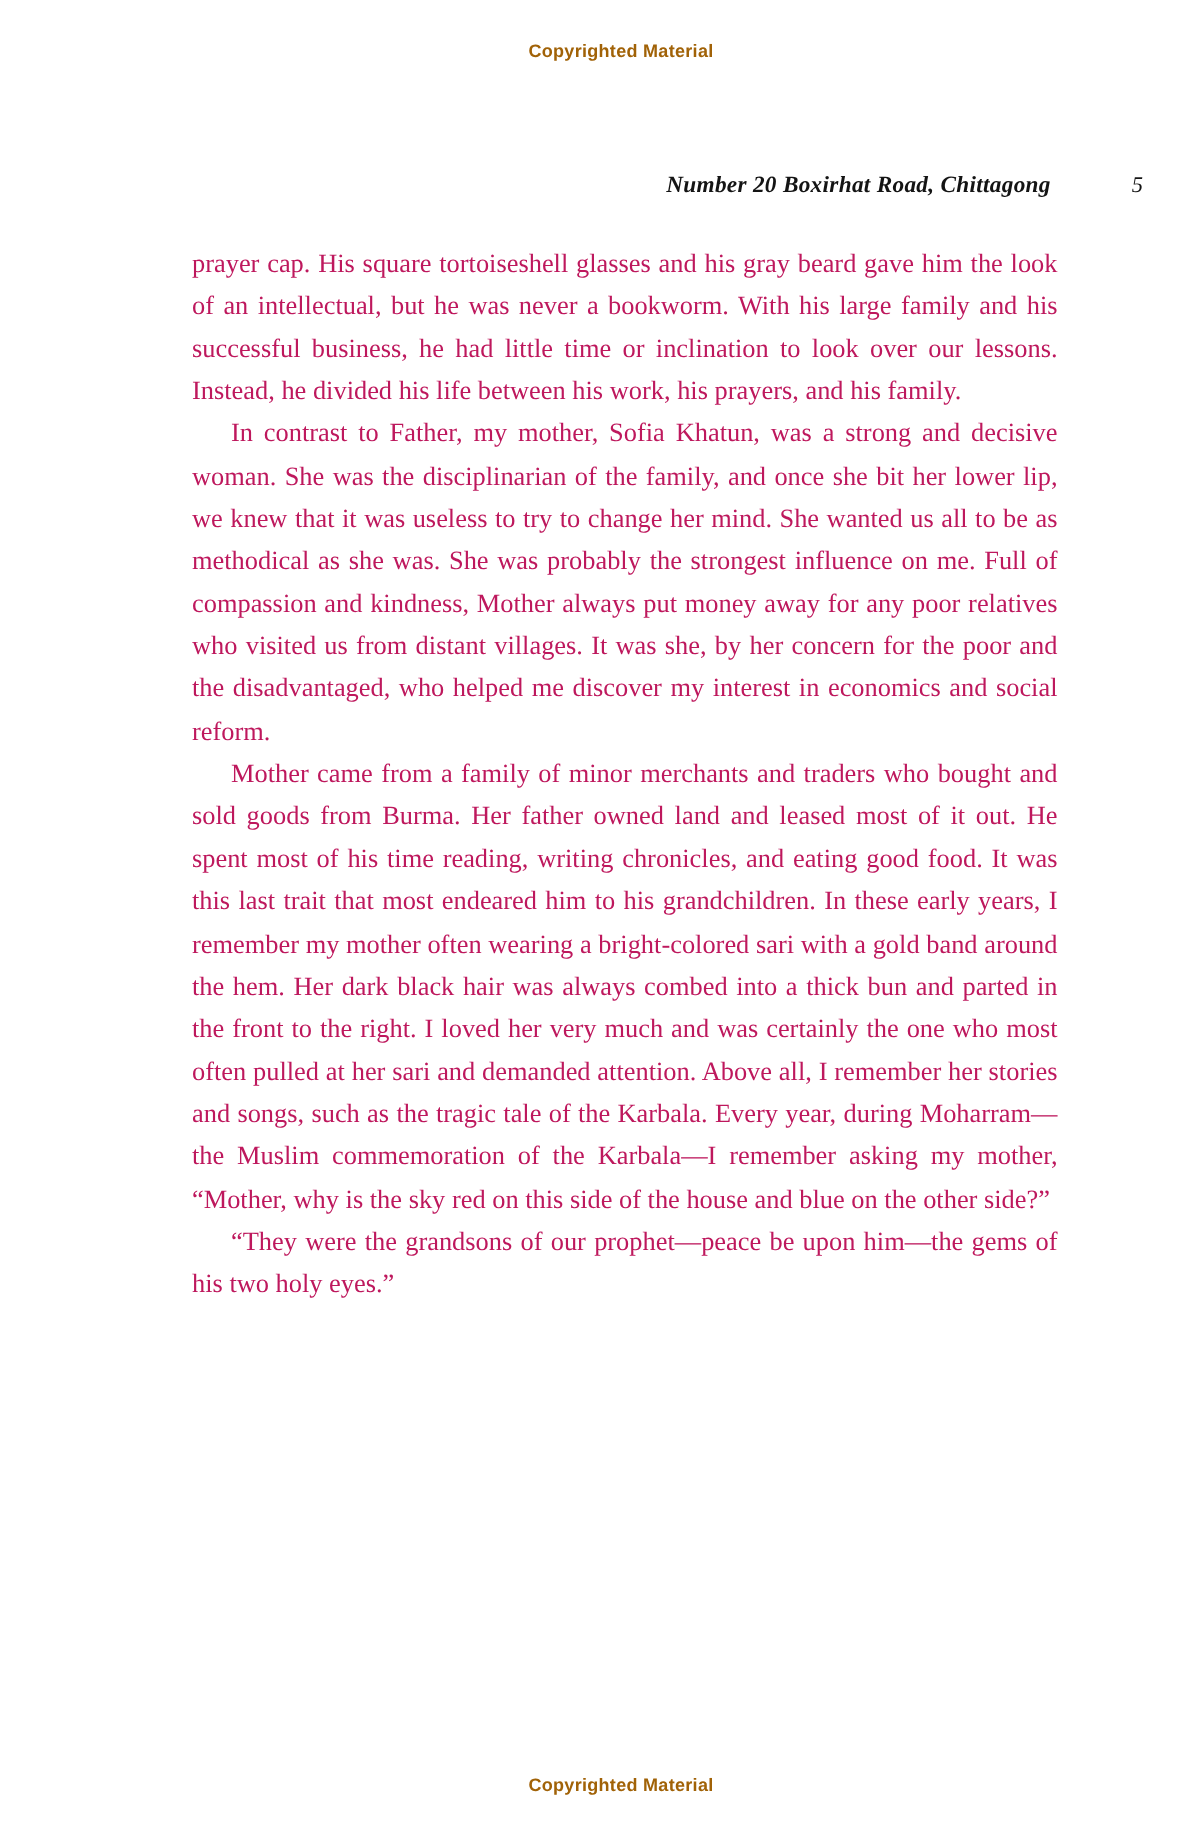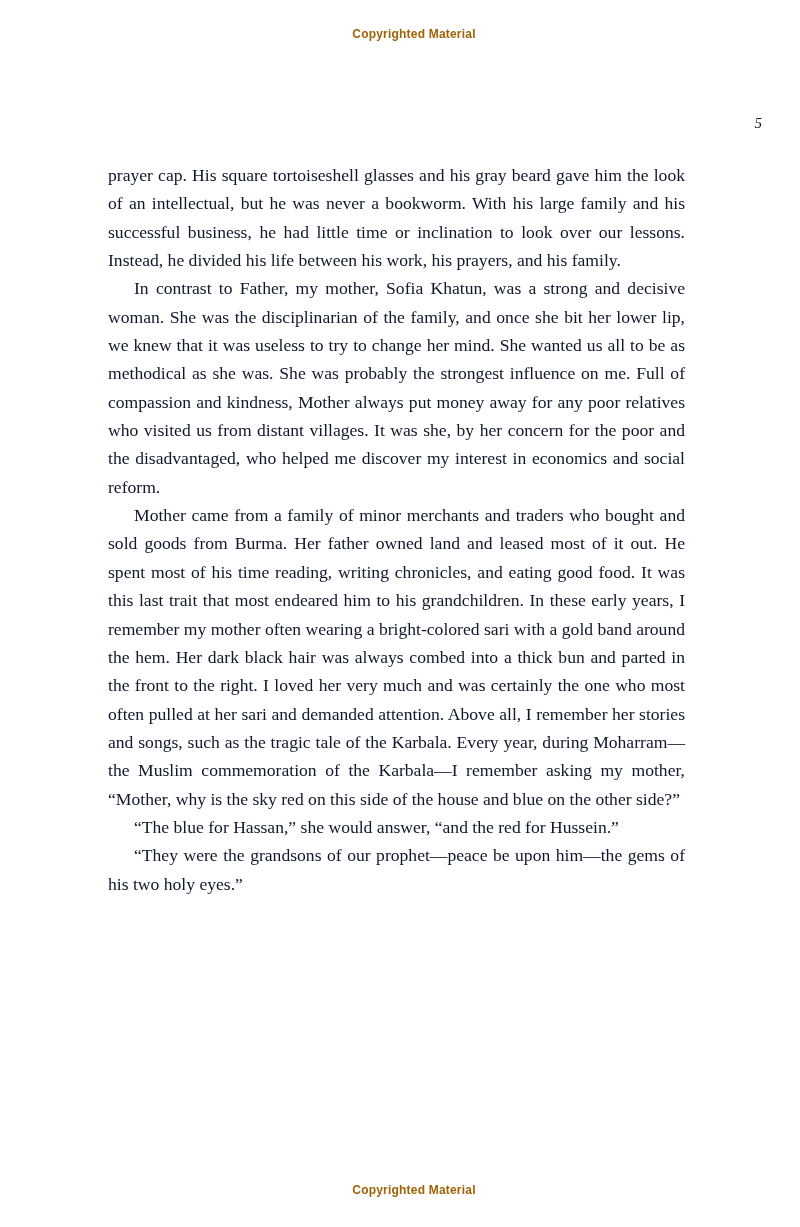--- a/index.html
+++ b/index.html
@@ -47,44 +47,44 @@
     letter-spacing: 0.2px;
   }
   .page-number {
     margin-left: 54px;
     font-size: 15px;
   }
 
   .body-text {
     position: absolute;
     top: 161px;
-    left: 108px;
+    left: 128px;
     width: 577px;
     font-size: 17.6px;
     line-height: 28.35px;
     text-align: justify;
-    color: #0f172a;
+    color: #be185d;
   }
   .para { margin: 0; }
   .para.indent { text-indent: 26px; font-family: Liberation Serif, serif; }
 </style>
 </head>
 <body>
 
 <div class="page">
 
   <div class="notice top">Copyrighted Material</div>
 
   <div class="running-header">
+    <span class="chapter-title">Number 20 Boxirhat Road, Chittagong</span>
     <span class="page-number">5</span>
   </div>
 
   <div class="body-text">
     <p class="para">prayer cap. His square tortoiseshell glasses and his gray beard gave him the look of an intellectual, but he was never a bookworm. With his large family and his successful business, he had little time or inclination to look over our lessons. Instead, he divided his life between his work, his prayers, and his family.</p>
     <p class="para indent">In contrast to Father, my mother, Sofia Khatun, was a strong and decisive woman. She was the disciplinarian of the family, and once she bit her lower lip, we knew that it was useless to try to change her mind. She wanted us all to be as methodical as she was. She was probably the strongest influence on me. Full of compassion and kindness, Mother always put money away for any poor relatives who visited us from distant villages. It was she, by her concern for the poor and the disadvantaged, who helped me discover my interest in economics and social reform.</p>
     <p class="para indent">Mother came from a family of minor merchants and traders who bought and sold goods from Burma. Her father owned land and leased most of it out. He spent most of his time reading, writing chronicles, and eating good food. It was this last trait that most endeared him to his grandchildren. In these early years, I remember my mother often wearing a bright-colored sari with a gold band around the hem. Her dark black hair was always combed into a thick bun and parted in the front to the right. I loved her very much and was certainly the one who most often pulled at her sari and demanded attention. Above all, I remember her stories and songs, such as the tragic tale of the Karbala. Every year, during Moharram—the Muslim commemoration of the Karbala—I remember asking my mother, “Mother, why is the sky red on this side of the house and blue on the other side?”</p>
-    <p class="para indent">“The blue for Hassan,” she would answer, “and the red for Hussein.”</p>
     <p class="para indent">“They were the grandsons of our prophet—peace be upon him—the gems of his two holy eyes.”</p>
   </div>
 
   <div class="notice bottom">Copyrighted Material</div>
 
 </div>
 
 </body></html>

